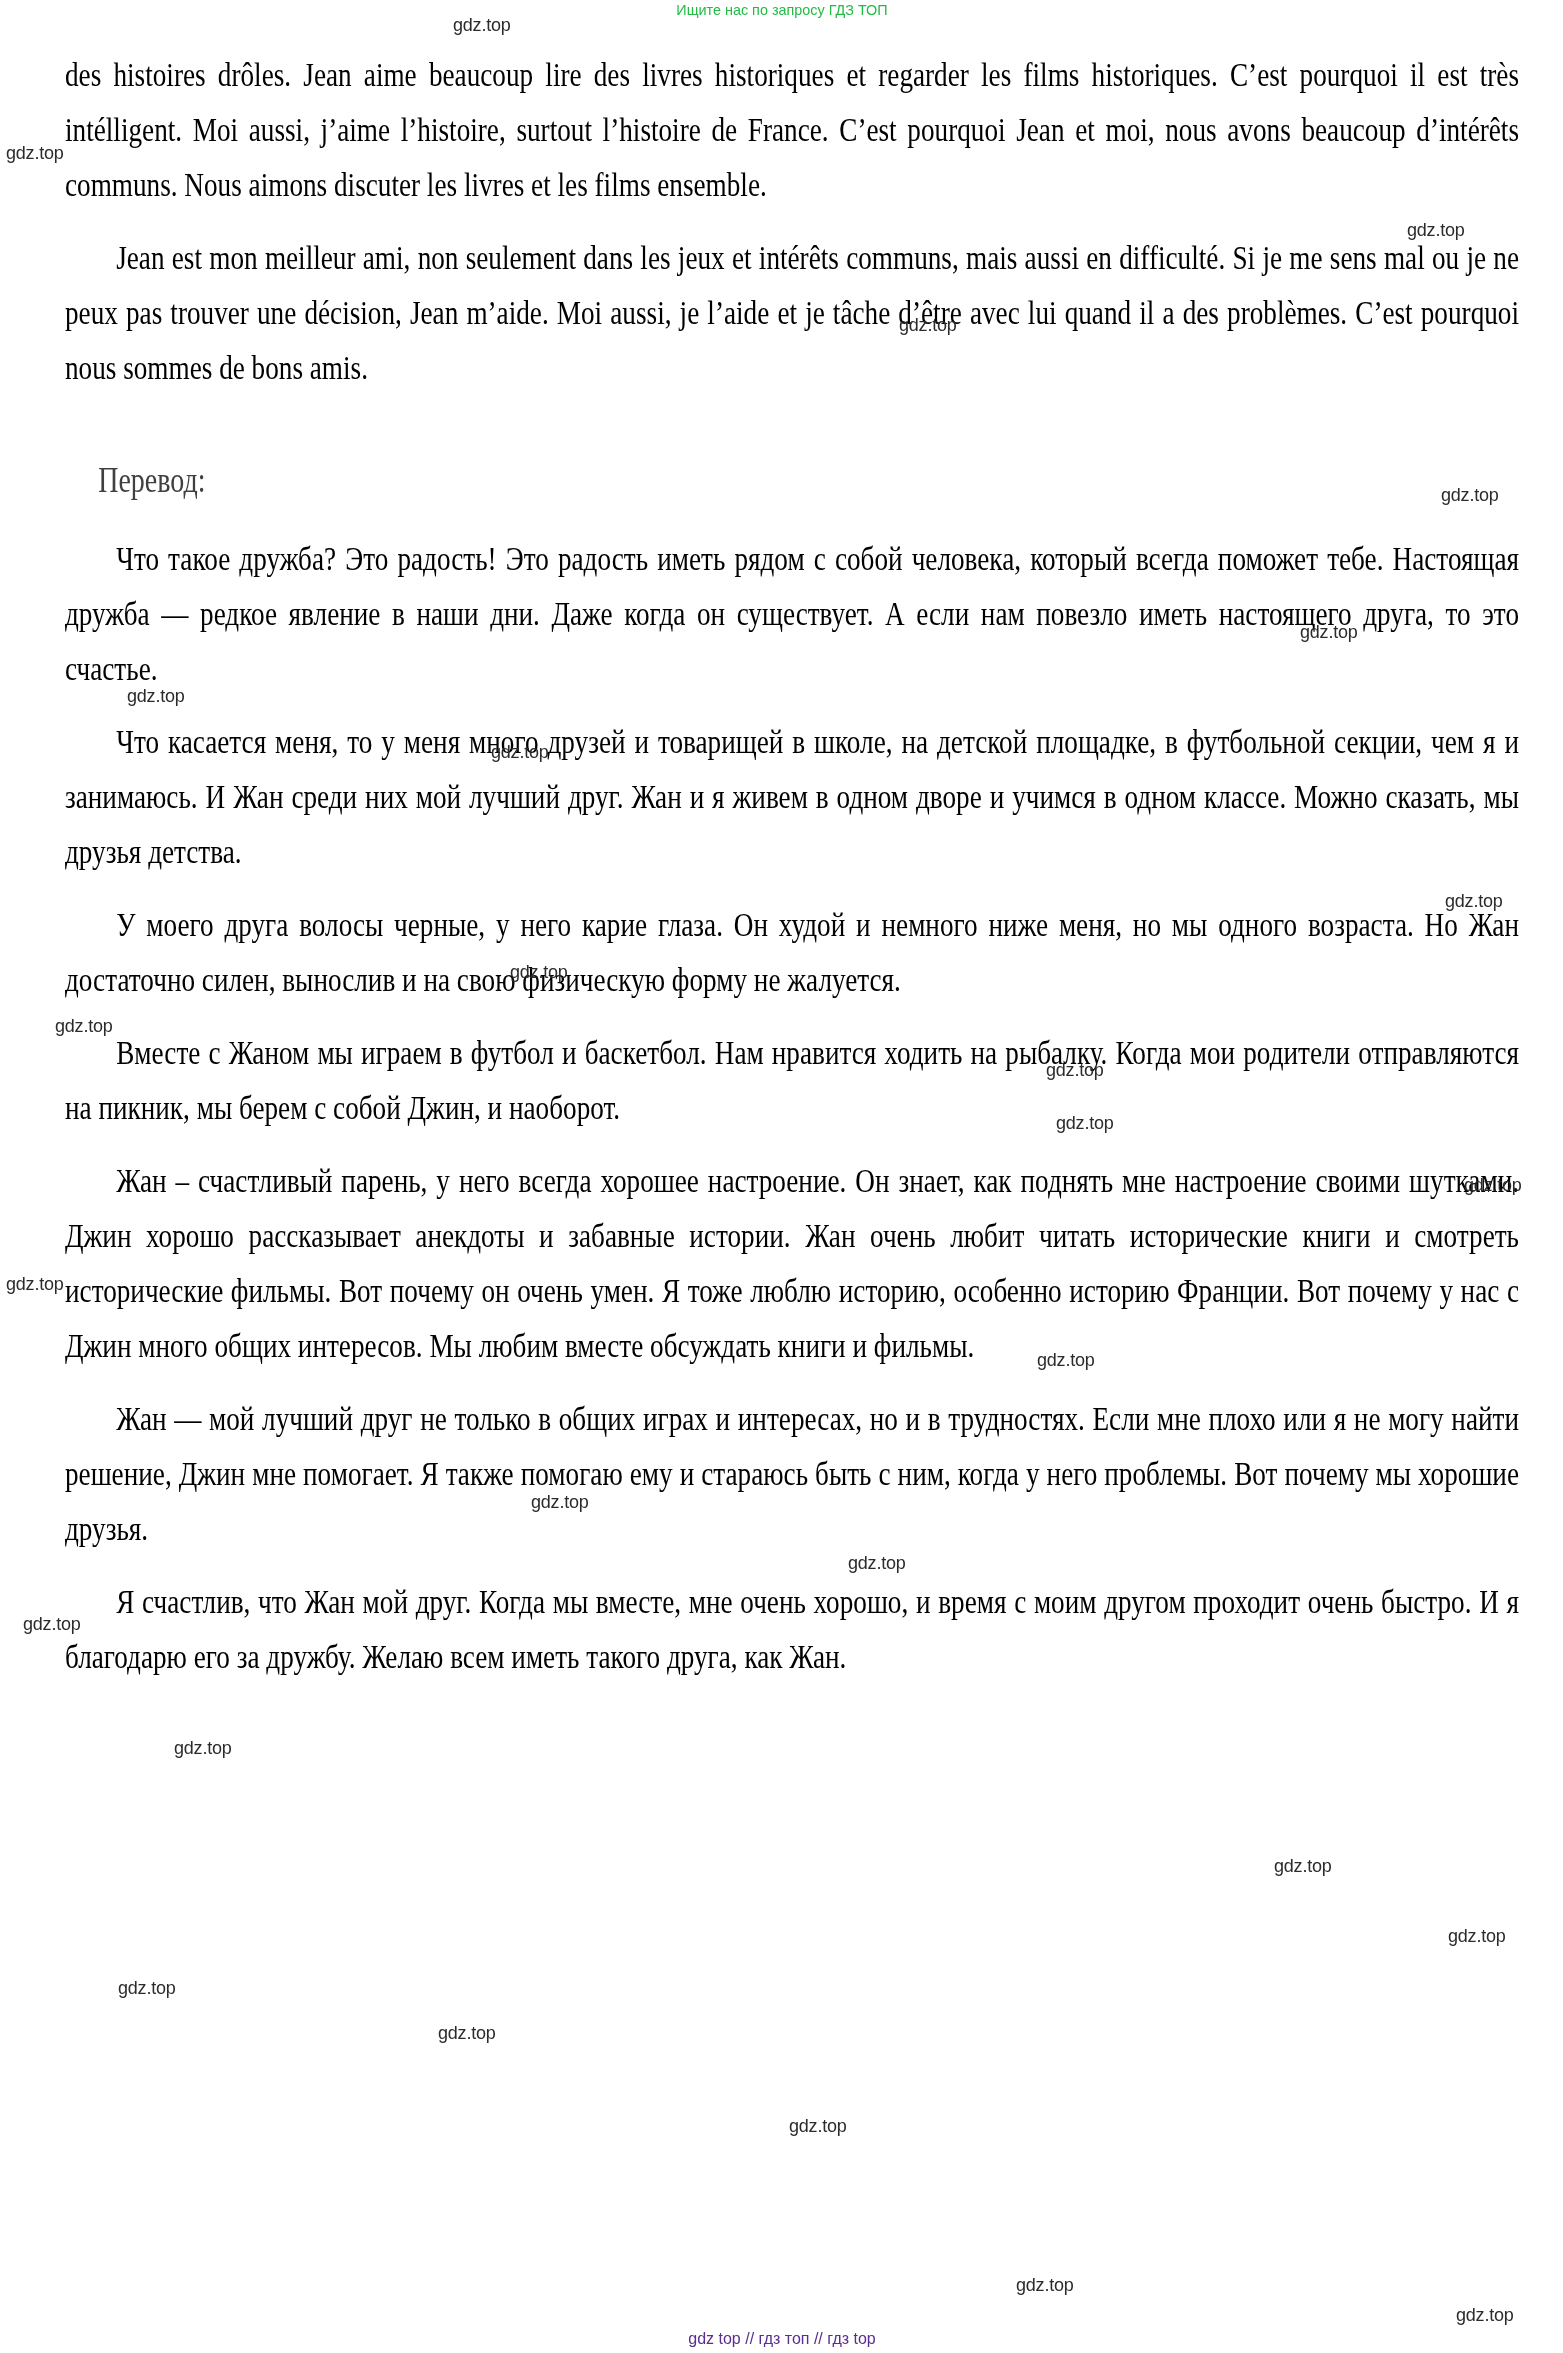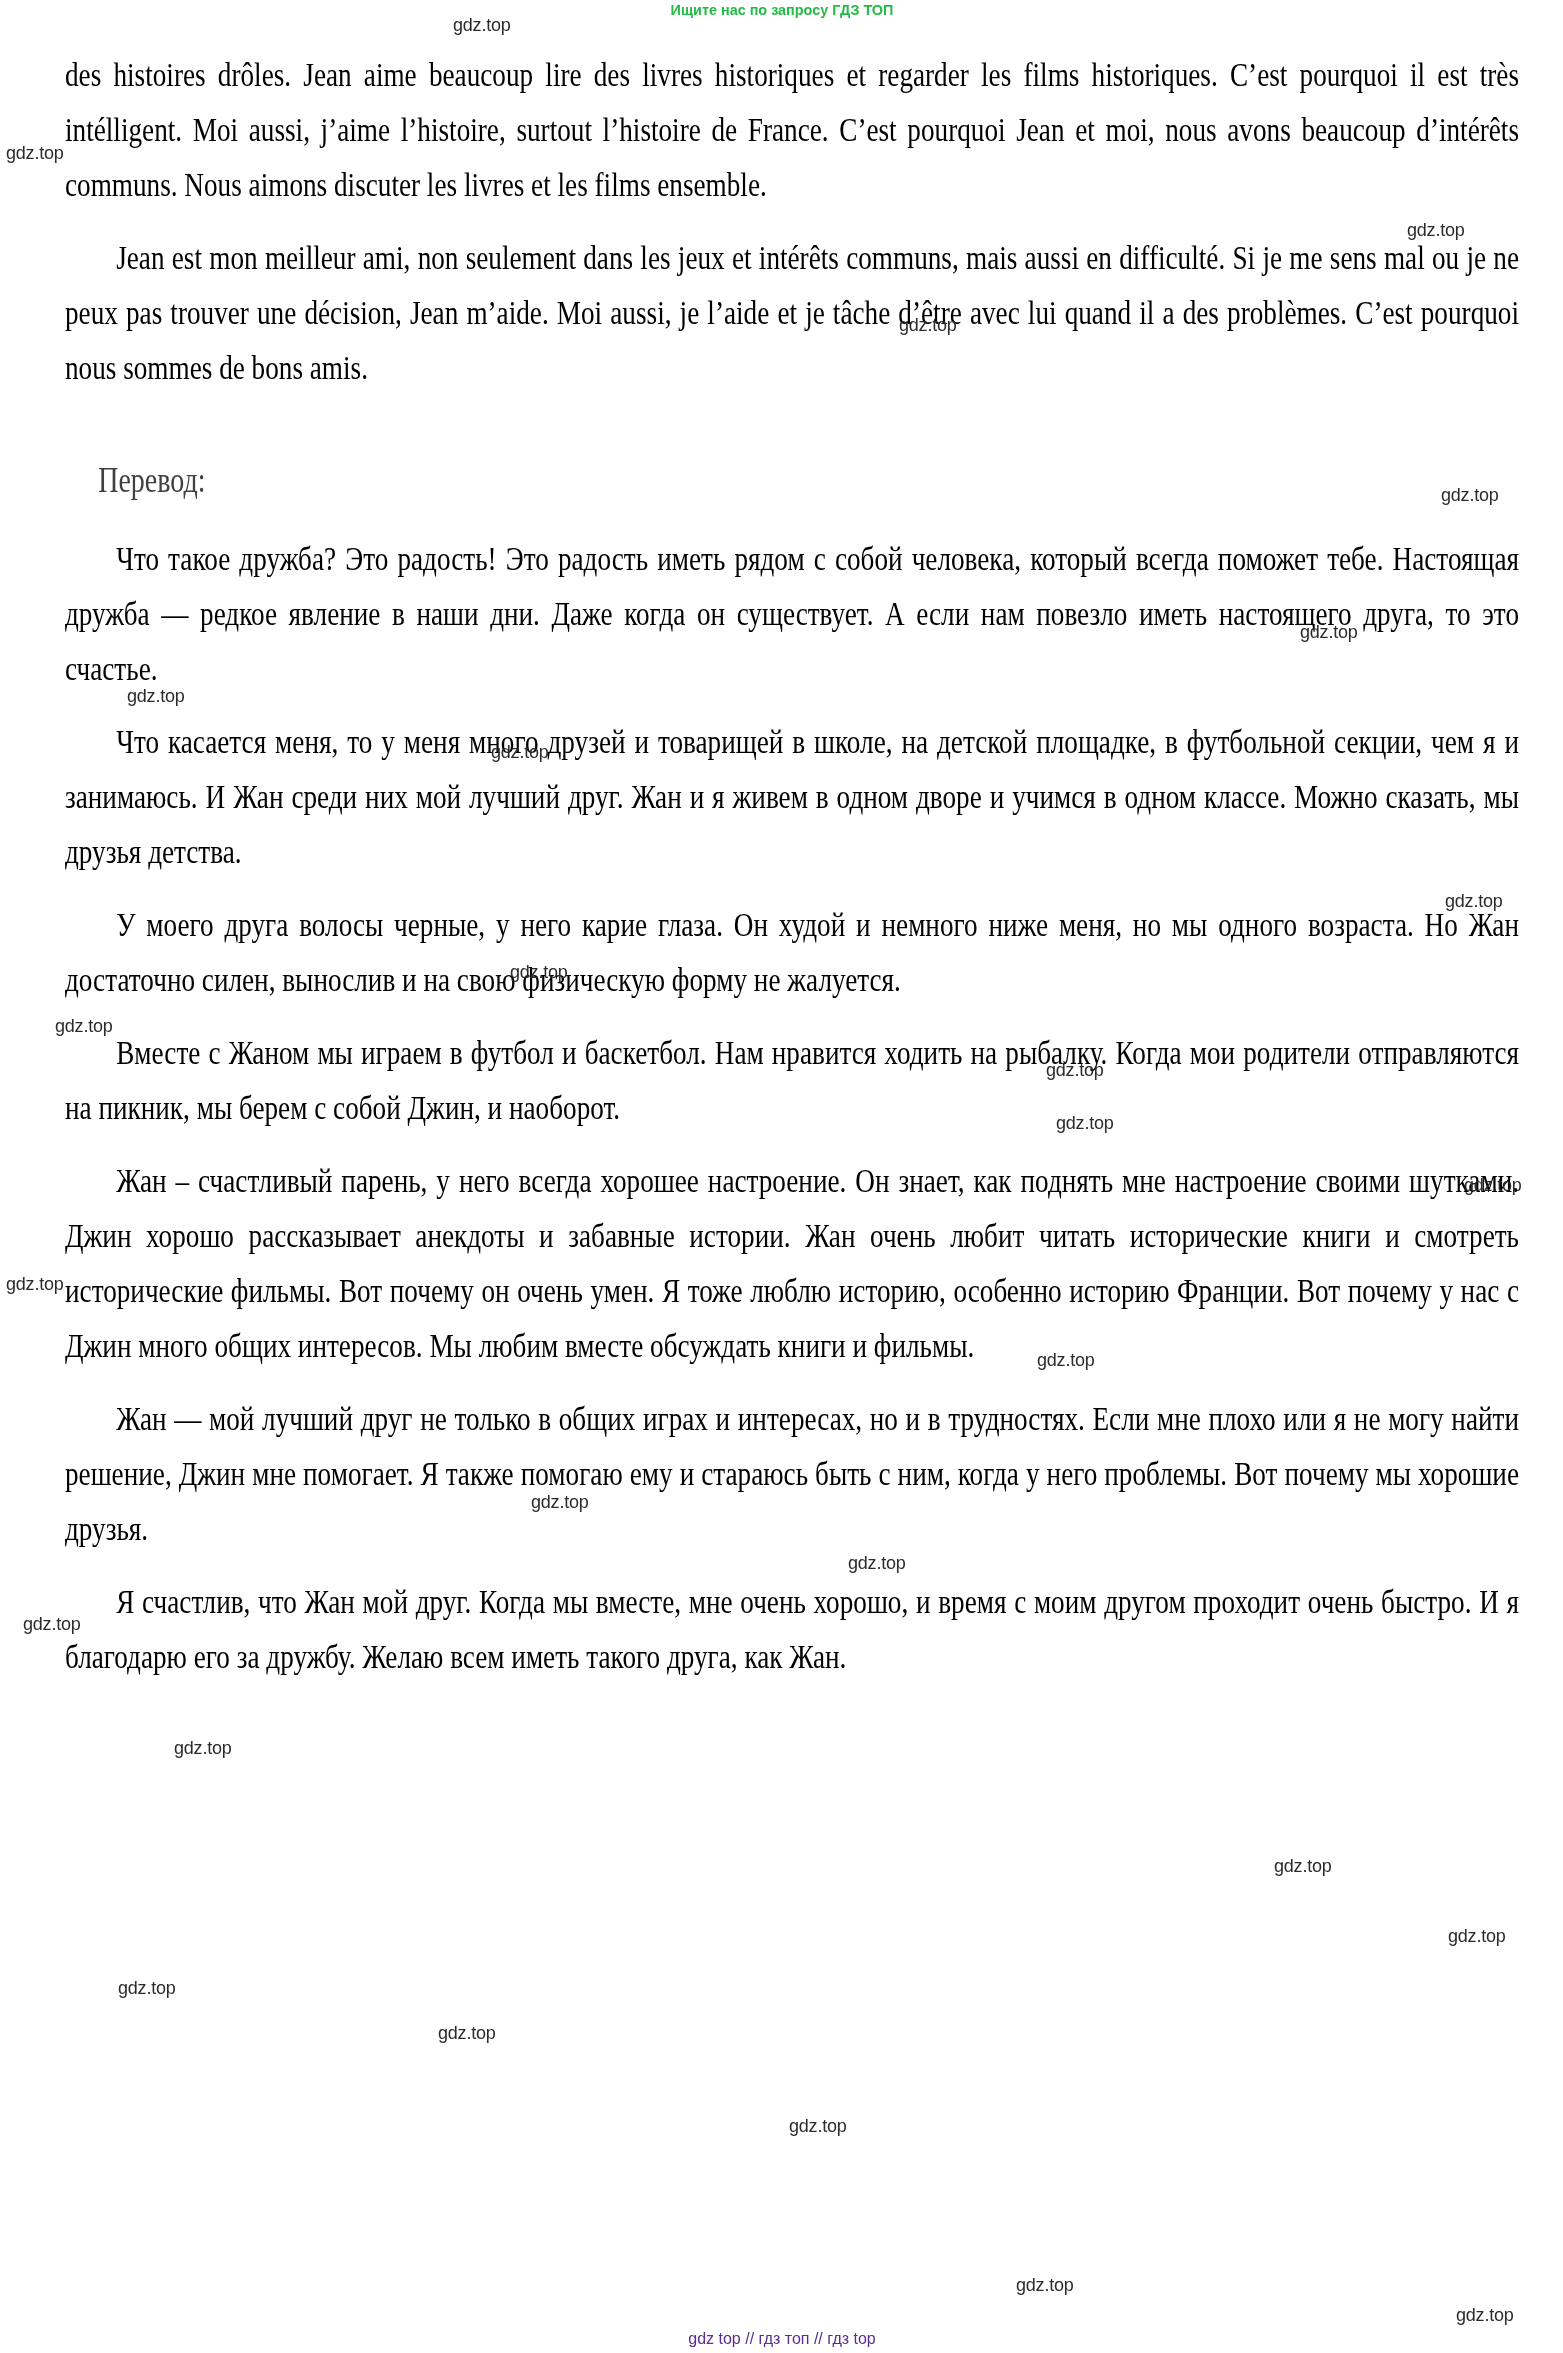--- a/index.html
+++ b/index.html
@@ -18,21 +18,20 @@
 
   
   .promo-bar {
     position: absolute;
     top: 0;
     left: 0;
     width: 1564px;
     height: 20px;
     text-align: center;
     line-height: 20px;
-    font-weight: bold;
   }
   .promo-text {
     font-family: "Liberation Sans", "DejaVu Sans", sans-serif;
     font-size: 14.4px;
     color: #22bb44;
     letter-spacing: 0px;
     white-space: nowrap;
   }
 
   

